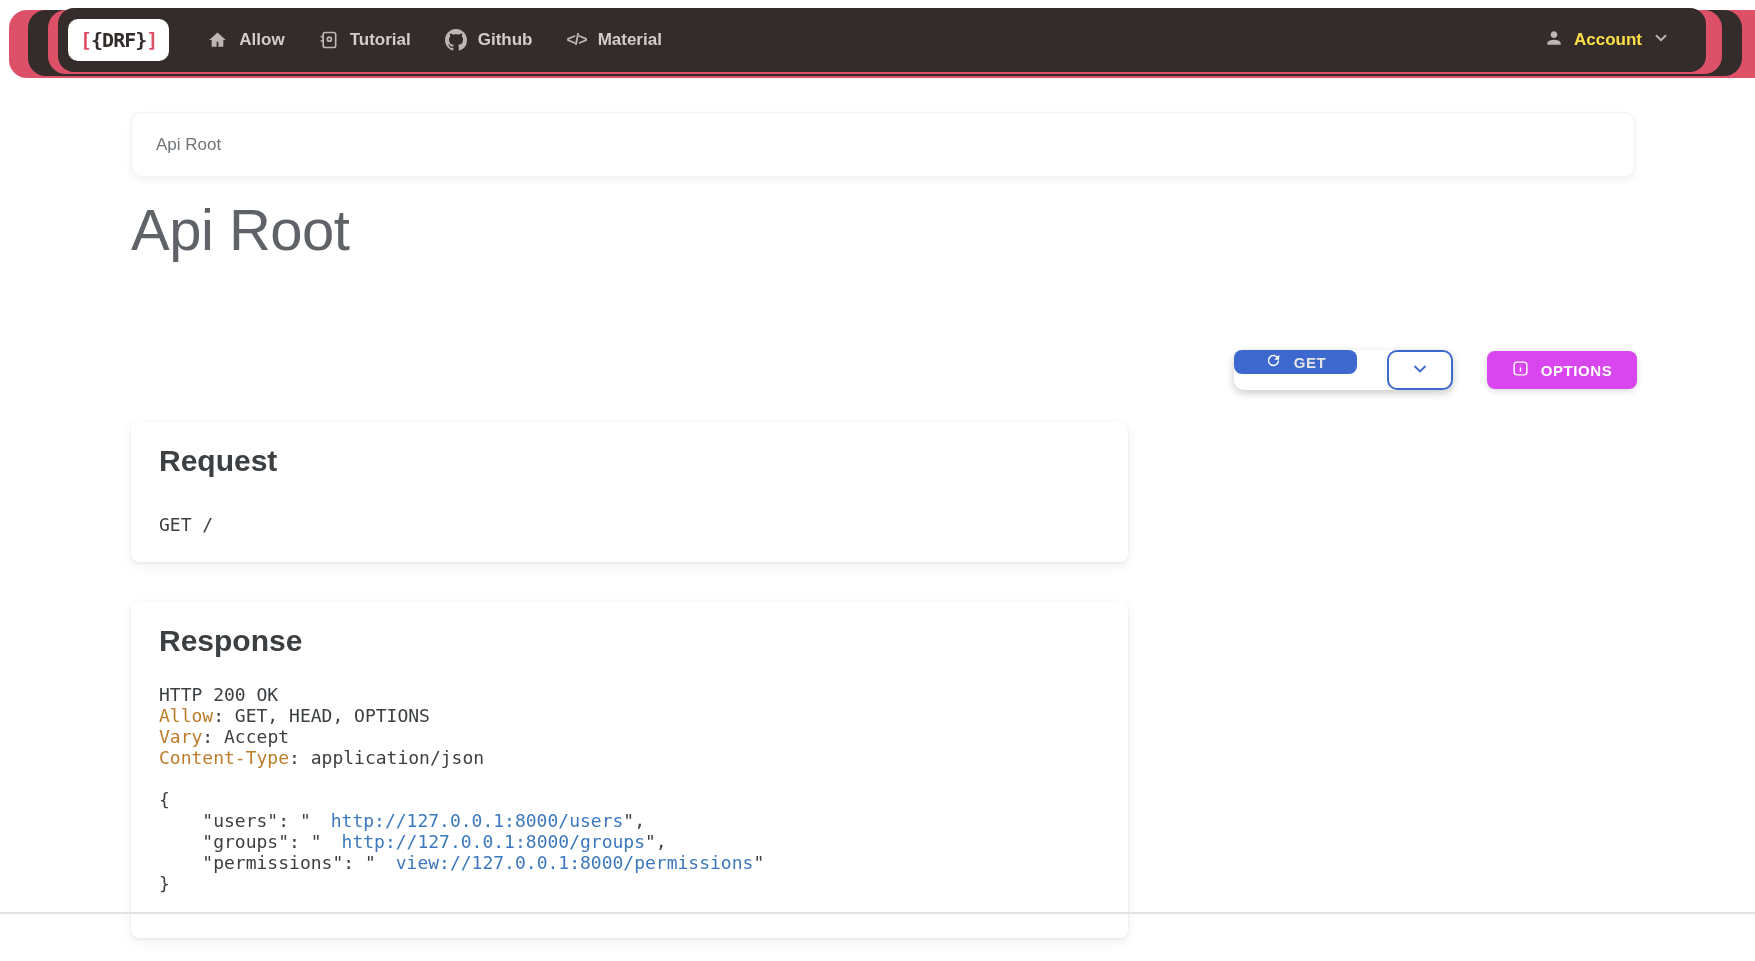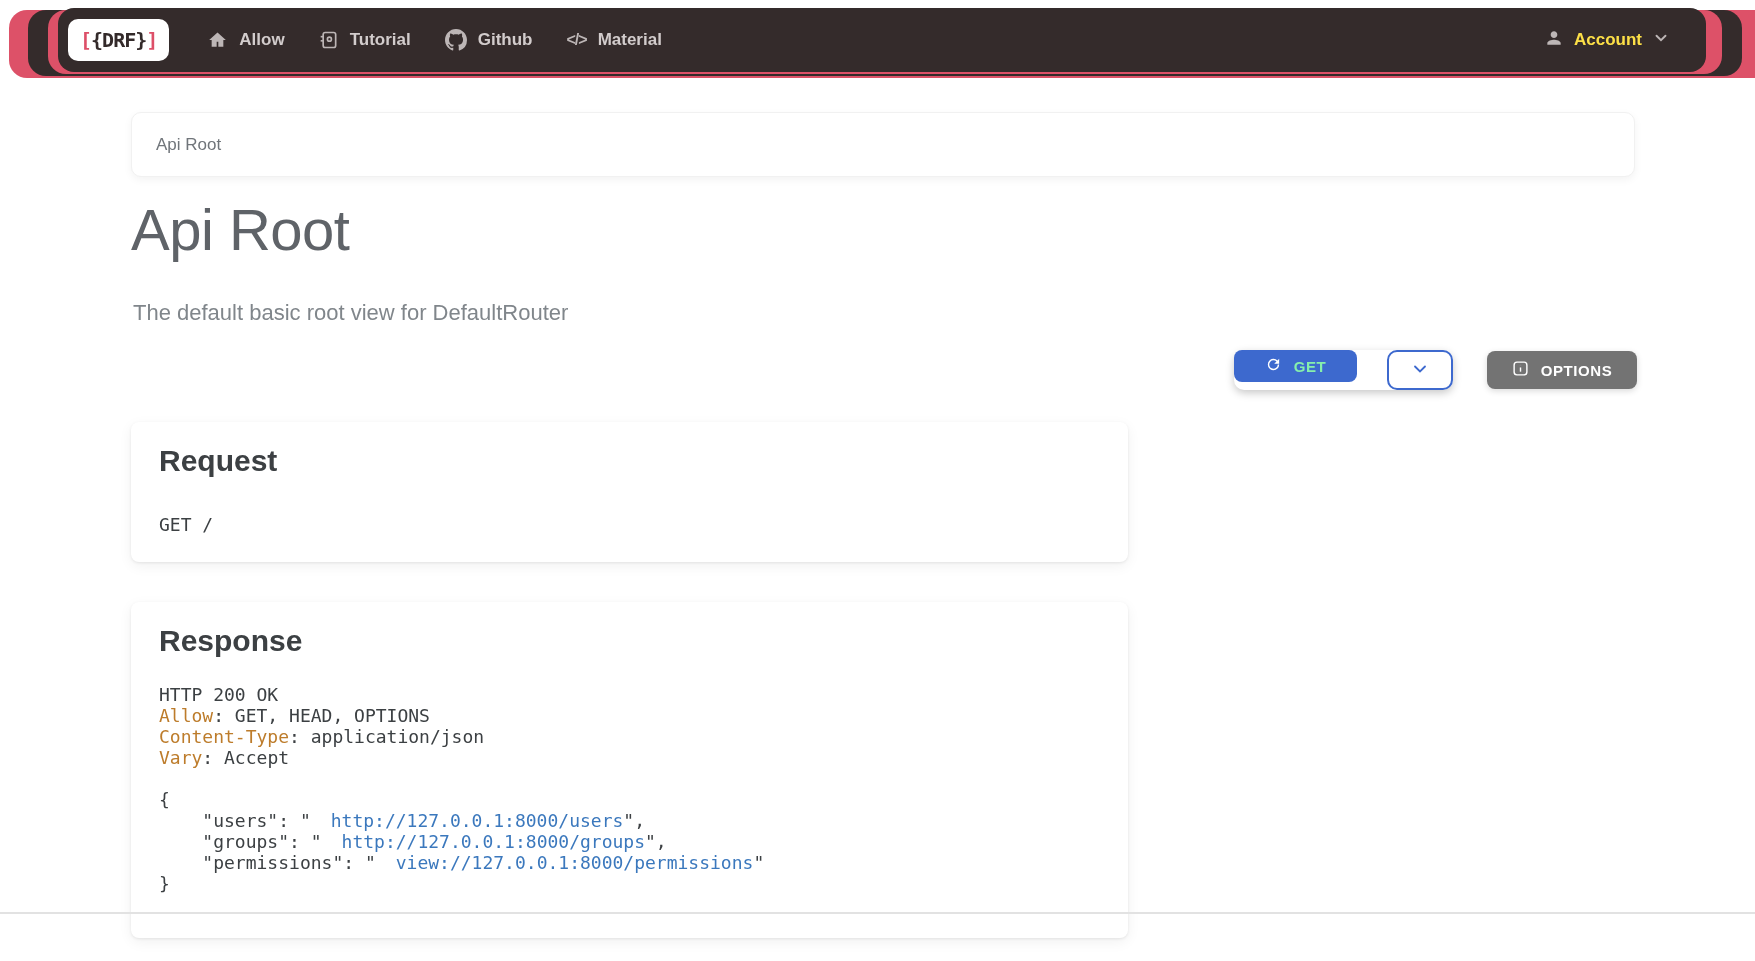--- a/index.html
+++ b/index.html
@@ -41,26 +41,26 @@
   
   .page-title { position:absolute; left:131px; top:196px; font-size:58px; font-weight:300;
                 color:#5f6368; letter-spacing:-0.5px; }
   .page-subtitle { position:absolute; left:133px; top:300px; font-size:22px; color:#80868b; }
 
   
   .btn-group { position:absolute; left:1234px; top:350px; width:219px; height:40px;
                background:#fff; border-radius:10px; box-shadow:0 3px 8px rgba(0,0,0,0.22); }
   .btn { display:flex; align-items:center; justify-content:center; gap:12px;
          font-size:15px; font-weight:bold; letter-spacing:0.6px; cursor:pointer; border:none; }
-  .btn-get { position:absolute; left:0; top:0; width:123px; height:32px; background:#3d69ce;
-             color:#86efac; border-radius:8px; }
+  .btn-get { position:absolute; left:0; top:0; width:123px; height:24px; background:#3d69ce;
+             color:#e5e5e5; border-radius:8px; }
   .btn-caret { position:absolute; right:0; top:0; width:66px; height:40px; background:#fff;
                border:2px solid #3d69ce; border-radius:10px; }
   .btn-options { position:absolute; left:1487px; top:351px; width:150px; height:38px;
-                 background:#737373; color:#fff; border-radius:8px;
+                 background:#d946ef; color:#fff; border-radius:8px;
                  box-shadow:0 2px 6px rgba(0,0,0,0.15); }
 
   
   .card { position:absolute; left:131px; width:997px; background:#fff; border-radius:8px;
           box-shadow:0 1px 3px rgba(0,0,0,0.08), 0 4px 14px rgba(0,0,0,0.06); z-index:1; }
   .card-request { top:422px; height:140px; }
   .card-response { top:602px; height:336px; }
   .card h2 { font-size:30px; font-weight:bold; color:#3c4043; padding:22px 28px 0 28px; }
   .mono { font-family:"DejaVu Sans Mono", monospace; font-size:18px; color:#3c4043; }
   .request-line { margin:36px 28px 0 28px; }
@@ -136,21 +136,20 @@
           </svg>
       </span>
     </div>
   </div>
 
   <div class="breadcrumb-card">
     <span class="breadcrumb-label">Api Root</span>
   </div>
 
   <h1 class="page-title">Api Root</h1>
-  <div class="page-subtitle">The default basic root view for DefaultRouter</div>
 
   <div class="btn-group">
     <button class="btn btn-get">
       <span>
         <svg width="17" height="17" viewBox="0 0 24 24">
             <path fill="#fff" d="M17.65 6.35A7.95 7.95 0 0 0 12 4a8 8 0 1 0 8 8h-2a6 6 0 1 1-1.76-4.24L13 11h7V4l-2.35 2.35z"></path>
           </svg>
       </span>
       <span>GET</span>
     </button>
@@ -176,22 +175,22 @@
   <section class="card card-request">
     <h2>Request</h2>
     <div class="mono request-line">GET /</div>
   </section>
 
   <section class="card card-response">
     <h2>Response</h2>
     <div class="mono code-block">
         <div class="code-line"><span class="seg-plain">HTTP 200 OK</span></div>
         <div class="code-line"><span class="seg-hkey">Allow</span><span class="seg-plain">: GET, HEAD, OPTIONS</span></div>
+        <div class="code-line"><span class="seg-hkey">Vary</span><span class="seg-plain">: Accept</span></div>
         <div class="code-line"><span class="seg-hkey">Content-Type</span><span class="seg-plain">: application/json</span></div>
-        <div class="code-line"><span class="seg-hkey">Vary</span><span class="seg-plain">: Accept</span></div>
         <div class="code-line">&nbsp;</div>
         <div class="code-line"><span class="seg-plain">{</span></div>
         <div class="code-line"><span class="seg-plain">    "users": "</span><span class="seg-url">http://127.0.0.1:8000/users</span><span class="seg-plain">",</span></div>
         <div class="code-line"><span class="seg-plain">    "groups": "</span><span class="seg-url">http://127.0.0.1:8000/groups</span><span class="seg-plain">",</span></div>
         <div class="code-line"><span class="seg-plain">    "permissions": "</span><span class="seg-url">view://127.0.0.1:8000/permissions</span><span class="seg-plain">"</span></div>
         <div class="code-line"><span class="seg-plain">}</span></div>
       </div>
   </section>
 
   <div class="bottom-divider"></div>

